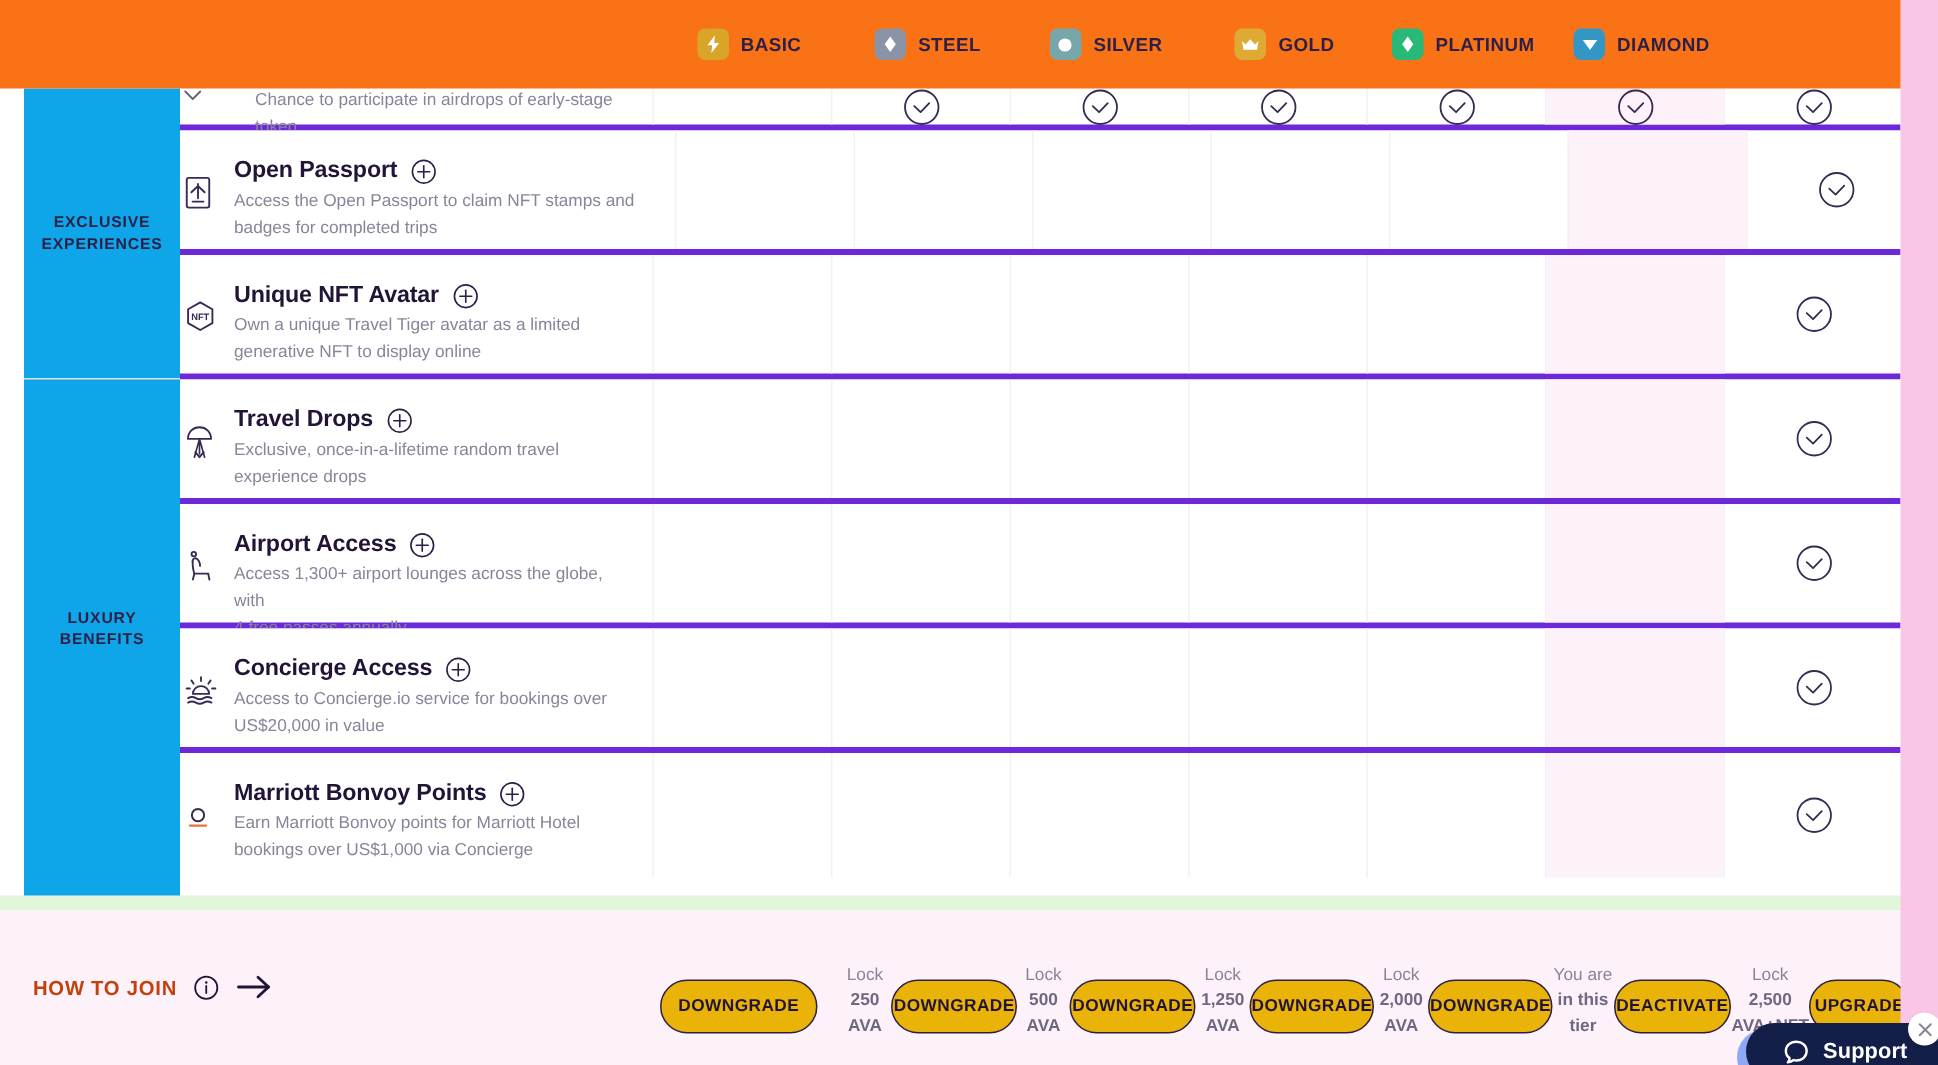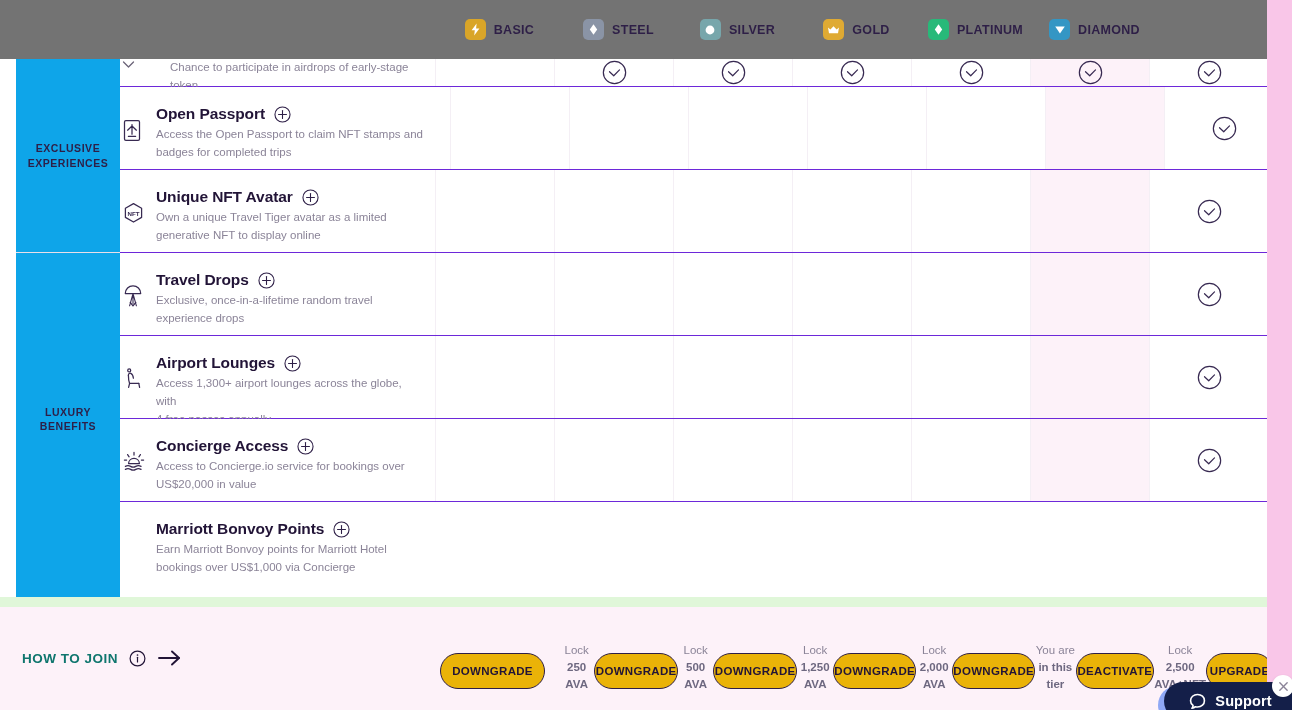--- a/index.html
+++ b/index.html
@@ -13,21 +13,21 @@
     position: relative;
     width: 1292px; height: 710px;
     background: #fdf2f9;
     overflow: hidden;
   }
 
   
   .tier-header {
     position: absolute; left: 0; top: 0;
     width: 1267px; height: 59px;
-    background: #737373;
+    background: #f97316;
     z-index: 30;
   }
   .tier-header-inner {
     position: absolute; left: 440px; top: 0;
     width: 827px; height: 59px;
     display: flex;
   }
   .tier-head-cell {
     width: 119px;
     display: flex; align-items: center; justify-content: center;
@@ -69,21 +69,21 @@
     font-size: 10.5px; font-weight: 700;
     letter-spacing: 0.55px; line-height: 1.35;
     color: #2e1f47;
     text-transform: uppercase;
   }
 
   .rows { position: absolute; left: 104px; top: 0; width: 1163px; }
   .row {
     position: relative;
     display: flex;
-    border-bottom: 1px solid #6d28d9;
+    border-bottom: 4px solid #6d28d9;
     background: #ffffff;
   }
   .row.last { border-bottom: none; }
   .row-label-cell {
     width: 331px; flex: 0 0 331px;
     display: flex; align-items: flex-start;
     padding: 18px 10px 14px 18px;
     position: relative;
   }
   .row-icon {
@@ -136,21 +136,21 @@
     position: absolute; left: 0; top: 607px;
     width: 1267px; height: 103px;
     background: #fdf2f9;
   }
   .how-to-join {
     position: absolute; left: 22px; top: 648px;
     display: flex; align-items: center; gap: 11px;
   }
   .htj-text {
     font-size: 13.5px; font-weight: 700; letter-spacing: 0.5px;
-    color: #0f766e;
+    color: #c2410c;
   }
   .htj-info, .htj-arrow { display: flex; color: #221437; }
 
   .footer-cells {
     position: absolute; left: 440px; top: 607px;
     width: 827px; height: 103px;
     display: flex;
   }
   .footer-cell {
     width: 119px; flex: 0 0 119px;
@@ -469,21 +469,21 @@
             <div class="row-icon">
               <svg width="22" height="24" viewBox="0 0 22 24" fill="none" stroke="currentColor" stroke-width="1.25" stroke-linecap="round" stroke-linejoin="round">
                 <circle cx="7.2" cy="3.4" r="1.5"></circle>
                 <path d="M6.4 8.2 C6.4 11.4 6.8 14.4 7.6 16.4 L16.8 16.4"></path>
                 <path d="M6.4 8.2 C6.4 6.6 7.6 5.8 8.8 6.3 C10.4 7 11.2 9 11.4 11.2"></path>
                 <path d="M7.6 16.4 L6.6 20.4 M16.8 16.4 L17.6 20.4"></path>
               </svg>
             </div>
             <div class="row-text">
               <div class="row-title-line">
-                <span class="row-title">Airport Lounges</span>
+                <span class="row-title">Airport Access</span>
                 <span class="plus-icon">
                   <svg width="17" height="17" viewBox="0 0 18 18" fill="none" stroke="currentColor" stroke-width="1.15">
                     <circle cx="9" cy="9" r="8"></circle>
                     <line x1="9" y1="4.8" x2="9" y2="13.2" stroke-linecap="round"></line>
                     <line x1="4.8" y1="9" x2="13.2" y2="9" stroke-linecap="round"></line>
                   </svg>
                 </span>
               </div>
               <div class="row-desc"><span>Access 1,300+ airport lounges across the globe, with</span><br><span>4 free passes annually</span></div>
             </div>
@@ -538,21 +538,21 @@
             <div class="tier-cell">
               <span class="check">
                 <svg width="25" height="25" viewBox="0 0 26 26" fill="none" stroke="currentColor" stroke-width="1.25">
                   <circle cx="13" cy="13" r="11.6"></circle>
                   <polyline points="7.8,12.2 12.2,16.4 18.2,10.2" stroke-linecap="round" stroke-linejoin="round"></polyline>
                 </svg>
               </span>
             </div>
           </div>
         </div>
-        <div class="row last" style="height: 83px; flex-direction: column;">
+        <div class="row last" style="height: 83px;">
           <div class="row-label-cell">
             <div class="row-icon">
               <svg width="20" height="22" viewBox="0 0 20 22" fill="none">
                 <circle cx="10" cy="8.4" r="4.1" stroke="currentColor" stroke-width="1.3"></circle>
                 <line x1="4.6" y1="15.4" x2="15.4" y2="15.4" stroke="#e8733a" stroke-width="1.5" stroke-linecap="round"></line>
               </svg>
             </div>
             <div class="row-text">
               <div class="row-title-line">
                 <span class="row-title">Marriott Bonvoy Points</span>

